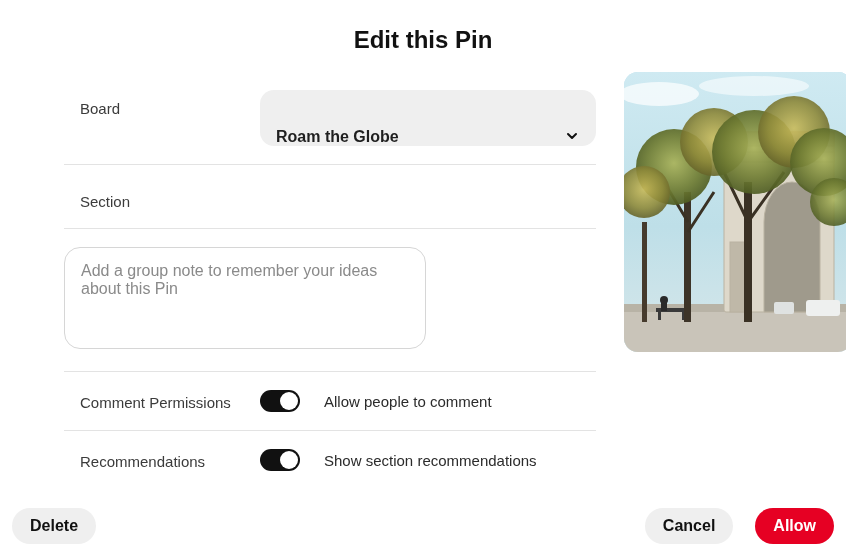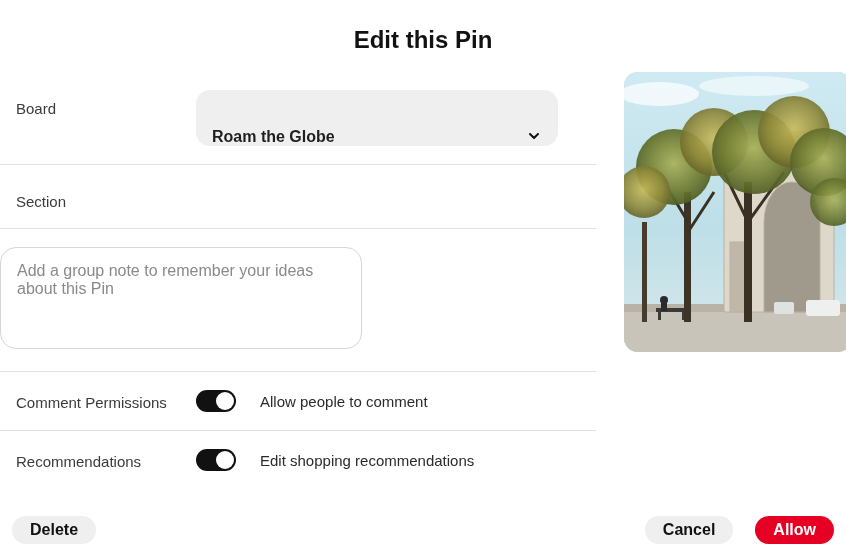--- a/index.html
+++ b/index.html
@@ -25,21 +25,22 @@
   .title {
     text-align: center;
     font-size: 24px;
     font-weight: 700;
     padding: 26px 0 8px;
   }
 
   .content {
     display: flex;
     align-items: flex-start;
-    padding: 10px 8px 0 0;
+    padding: 10px 8px 0 16px;
+    margin-left: 48px;
   }
 
   .form {
     flex: 1 1 auto;
     min-width: 0;
   }
 
   .row {
     display: flex;
     align-items: flex-start;
@@ -141,21 +142,21 @@
     left: 8px;
     right: 8px;
     display: flex;
     align-items: center;
     justify-content: space-between;
     padding: 0 4px;
   }
   .btn {
     border: none;
     border-radius: 24px;
-    height: 28px;
+    height: 36px;
     padding: 0 18px;
     font-size: 16px;
     font-weight: 600;
     cursor: pointer;
     font-family: inherit;
   }
   .btn.delete { background: var(--pill-bg); color: #111; }
   .btn.cancel { background: var(--pill-bg); color: #111; }
   .btn.save   { background: var(--red); color: #fff; }
   .footer .right { display: flex; gap: 22px; }
@@ -205,21 +206,21 @@
           <span>Allow people to comment</span>
         </div>
       </div>
     </div>
 
     <div class="row compact no-border">
       <div class="label-col">Recommendations</div>
       <div class="control-col">
         <div class="toggle-line">
           <div class="toggle"></div>
-          <span>Edit shopping recommendations</span>
+          <span>Show section recommendations</span>
         </div>
       </div>
     </div>
 
   </div>
 
   <div class="thumb-col">
     <div class="thumb" aria-label="Arc de Triomphe seen through trees on a sunny day">
       <svg viewBox="0 0 228 280" preserveAspectRatio="xMidYMid slice">
 

